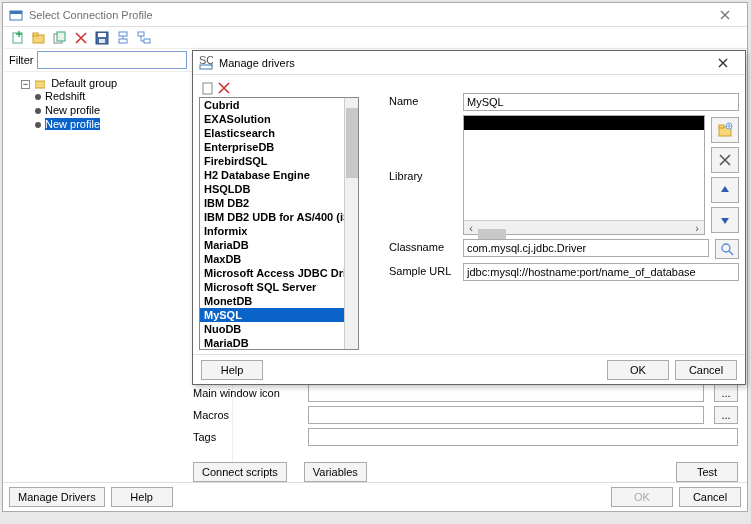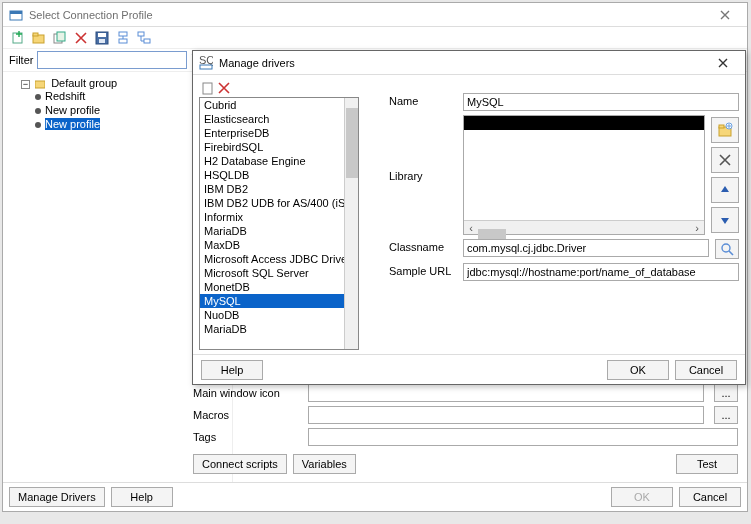--- a/index.html
+++ b/index.html
@@ -27,31 +27,31 @@
   .bottom-outer { height: 28px; border-top: 1px solid #ddd; display:flex; align-items:center; gap:6px; padding: 0 6px; }
   .btn { min-width: 62px; height: 20px; background: #f4f4f4; border: 1px solid #aaa; display:inline-flex; align-items:center; justify-content:center; padding: 0 8px; }
   .btn.disabled { color:#aaa; }
 
   
   .form-rows { position:absolute; left: 193px; top: 384px; width: 545px; }
   .form-rows .row { display:flex; align-items:center; gap:10px; margin-bottom:4px; }
   .form-rows label { width: 105px; }
   .form-rows input[type=text] { flex:1; height:18px; border:1px solid #aaa; padding:0 3px; }
   .form-rows .elps { width:24px; height:18px; border:1px solid #aaa; background:#f4f4f4; display:inline-flex; align-items:center; justify-content:center; }
-  .btnrow { display:flex; gap:6px; margin-top:8px; }
+  .btnrow { display:flex; gap:17px; margin-top:16px; }
   .btnrow .spacer { flex:1; }
 
   
   .modal { position:absolute; left: 192px; top: 50px; width: 554px; height: 335px; background:#fff; border:1px solid #666; box-shadow: 2px 2px 6px rgba(0,0,0,0.25); display:flex; flex-direction:column; }
   .modal .titlebar { border-bottom:1px solid #ddd; color:#000; }
   .modal-body { flex:1; display:flex; padding: 4px 6px 4px 6px; gap:4px; overflow:hidden; }
   .driver-panel { width:160px; display:flex; flex-direction:column; border:0; }
   .driver-panel .mini-tb { height:18px; display:flex; align-items:center; gap:3px; padding: 0 2px; }
   .driver-list-wrap { flex:1; border:1px solid #888; position:relative; overflow:hidden; }
-  .driver-list { position:absolute; inset:0 14px 0 0; overflow:auto; }
+  .driver-list { position:absolute; inset:0 14px 0 0; overflow:auto;font-weight:bold; }
   .driver-list .item { padding:1px 4px; white-space:nowrap; cursor:default; }
   .driver-list .item.selected { background:#0a63c9; color:#fff; }
   .scrollbar { position:absolute; top:0; right:0; bottom:0; width:14px; background:#f0f0f0; border-left:1px solid #ccc; }
   .scrollbar .thumb { position:absolute; top:10px; left:1px; width:12px; height:70px; background:#c8c8c8; }
   .detail { flex:1; display:flex; flex-direction:column; gap:4px; padding-top: 14px; }
   .detail .drow { display:flex; align-items:flex-start; gap:6px;padding-left:26px; }
   .detail label { width:68px; padding-top:2px; }
   .detail input[type=text] { flex:1; height:18px; border:1px solid #aaa; padding:0 3px; }
   .library-box { flex:1; height:120px; border:1px solid #aaa; background:#fff; position:relative; }
   .library-bar { position:absolute; top:0; left:0; right:0; height:14px; background:#000; }
@@ -220,20 +220,21 @@
           </span>
         <span>
             <svg width="12" height="12">
               <path d="M1 1 L11 11 M11 1 L1 11" stroke="#c33" stroke-width="1.6"></path>
             </svg>
           </span>
       </div>
       <div class="driver-list-wrap">
         <div class="driver-list" id="driver-list">
             <div class="item">Cubrid</div>
+            <div class="item">EXASolution</div>
             <div class="item">Elasticsearch</div>
             <div class="item">EnterpriseDB</div>
             <div class="item">FirebirdSQL</div>
             <div class="item">H2 Database Engine</div>
             <div class="item">HSQLDB</div>
             <div class="item">IBM DB2</div>
             <div class="item">IBM DB2 UDB for AS/400 (iSeries)</div>
             <div class="item">Informix</div>
             <div class="item">MariaDB</div>
             <div class="item">MaxDB</div>

